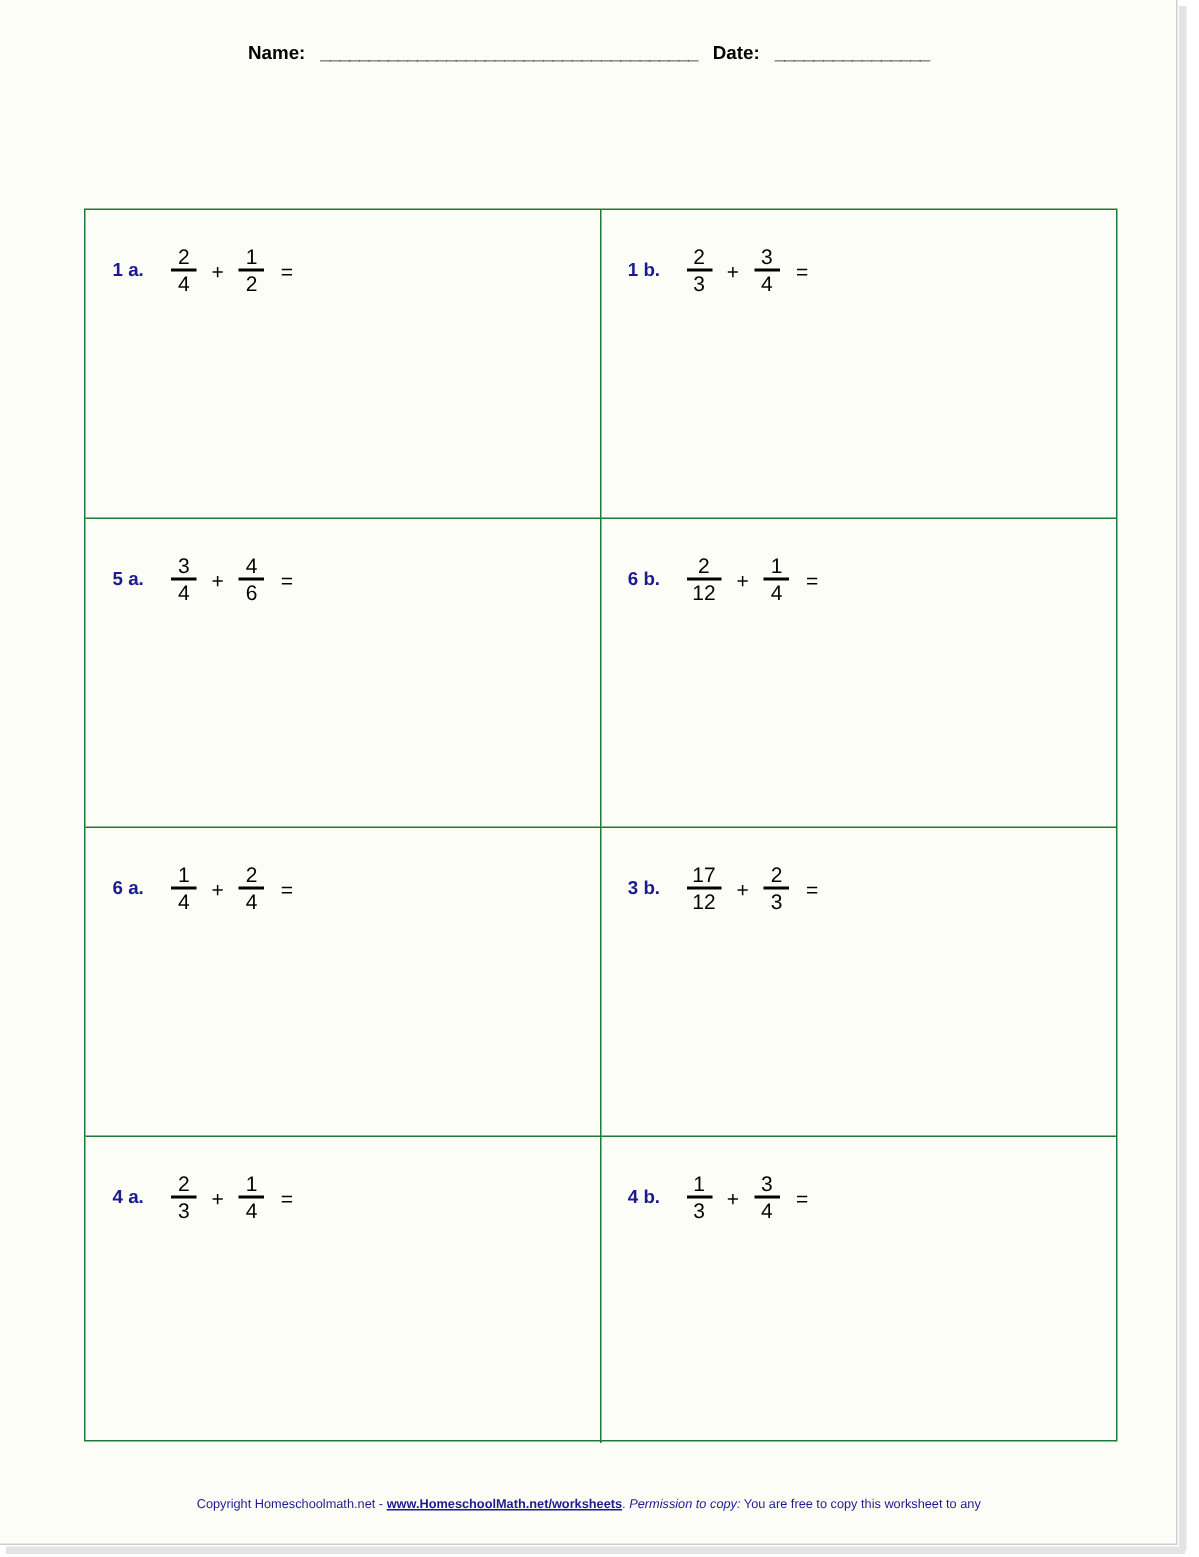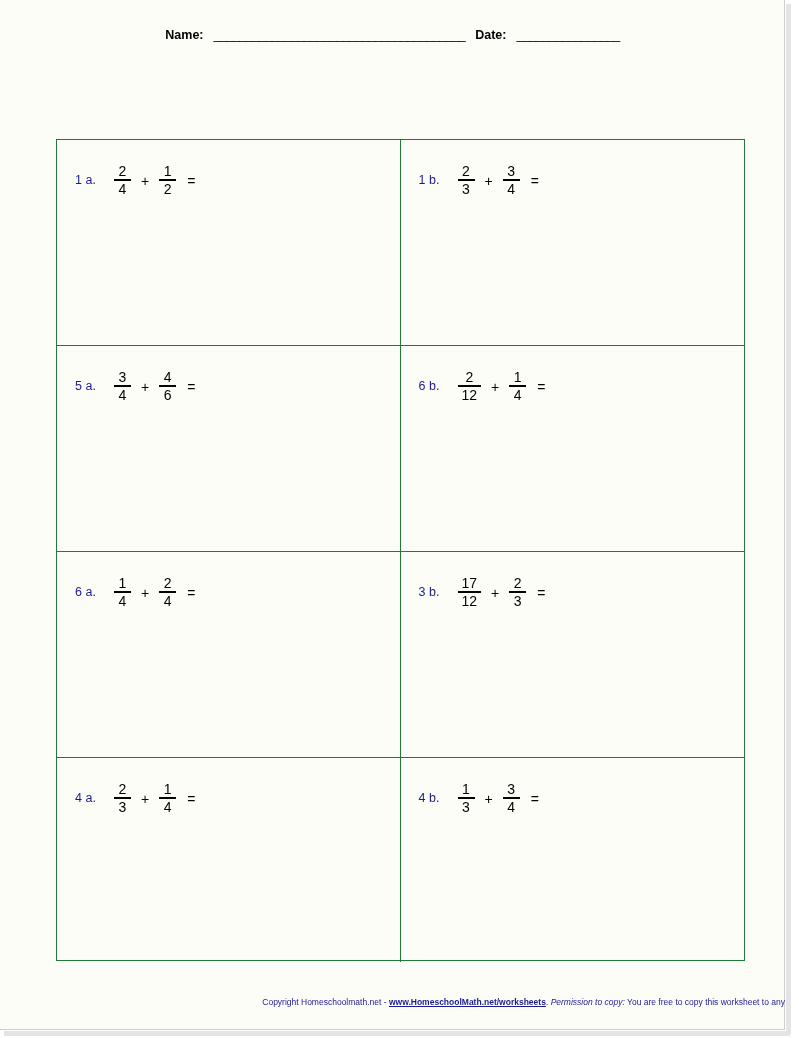--- a/index.html
+++ b/index.html
@@ -49,21 +49,21 @@
     top: 28px;
     width: 785px;
     text-align: center;
     font-size: 12.5px;
     font-weight: bold;
     color: #000;
     letter-spacing: 0px;
     white-space: nowrap;
   }
   .nameline .lbl { font-weight: bold; }
-  .nameline .blank { font-weight: normal; letter-spacing: -0.5px; margin-top: 12px; }
+  .nameline .blank { font-weight: bold; letter-spacing: -0.5px; margin-top: 12px; }
   .nameline .gap { display: inline-block; width: 10px; }
 
   .title {
     position: absolute;
     left: 0;
     top: 82px;
     width: 785px;
     text-align: center;
     font-size: 21px;
     font-weight: bold;
@@ -93,21 +93,21 @@
   .cell.col2 { border-right: none; }
   .cell.row4 { border-bottom: none; }
 
   .problem {
     display: flex;
     align-items: center;
     height: 44px;
   }
   .pnum {
     color: #1b1b8f;
-    font-weight: normal;
+    font-weight: bold;
     font-size: 12.5px;
     margin-right: 12px;
     white-space: nowrap;
     min-width: 24px;
   }
   .frac {
     display: inline-flex;
     flex-direction: column;
     align-items: center;
     font-size: 14px;
@@ -136,21 +136,21 @@
     margin-left: 8px;
     padding-top: 1px;
   }
 
   
   .footer {
     position: absolute;
     left: 0;
     top: 996px;
     width: 785px;
-    text-align: right;
+    text-align: center;
     font-size: 8.5px;
     color: #1b1b8f;
     line-height: 1.5;
   }
   .footer .l1 span { color: #1b1b8f; }
   .footer .plain { color: #000; }
   .footer a, .footer .link {
     color: #1b1b8f;
     font-weight: bold;
     text-decoration: underline;

